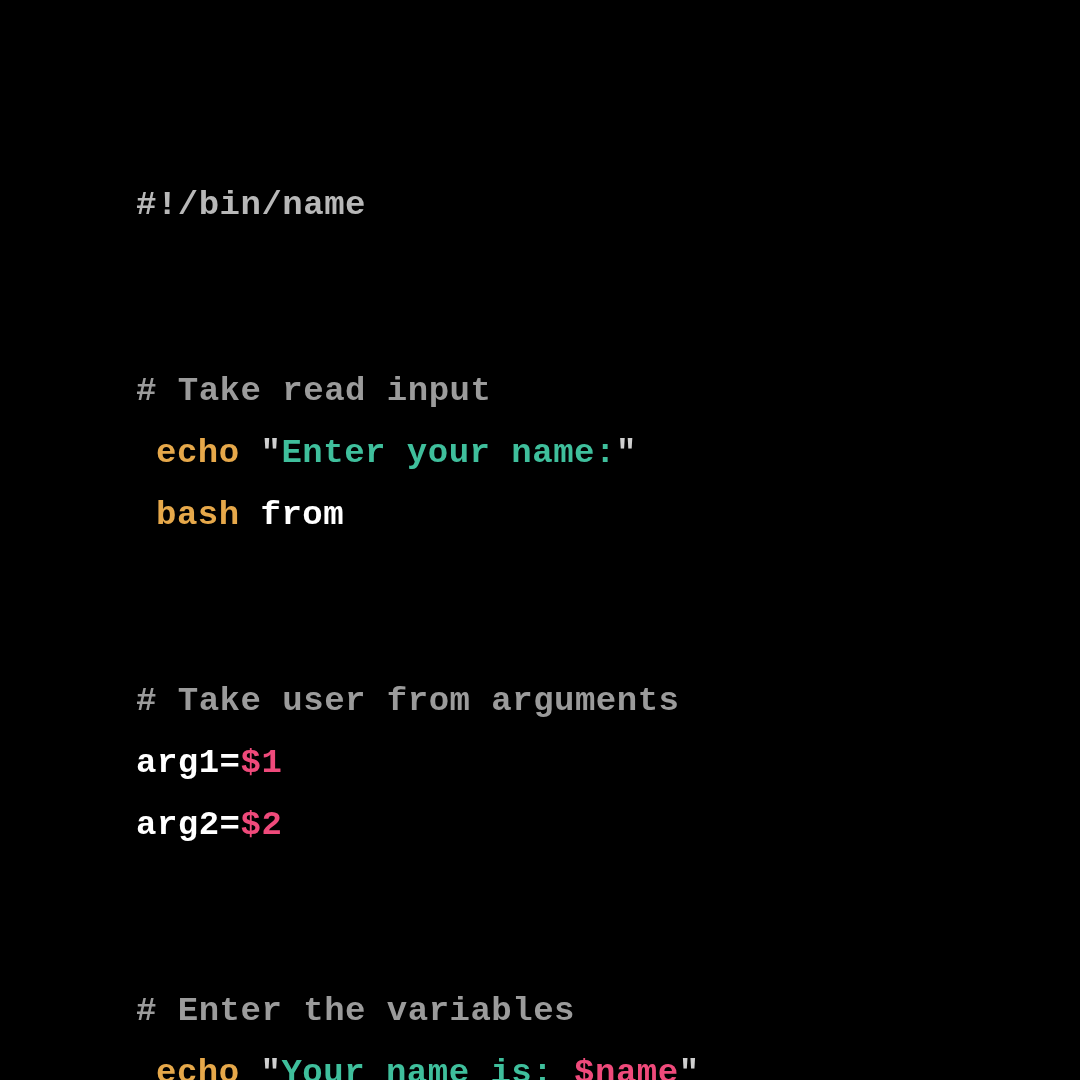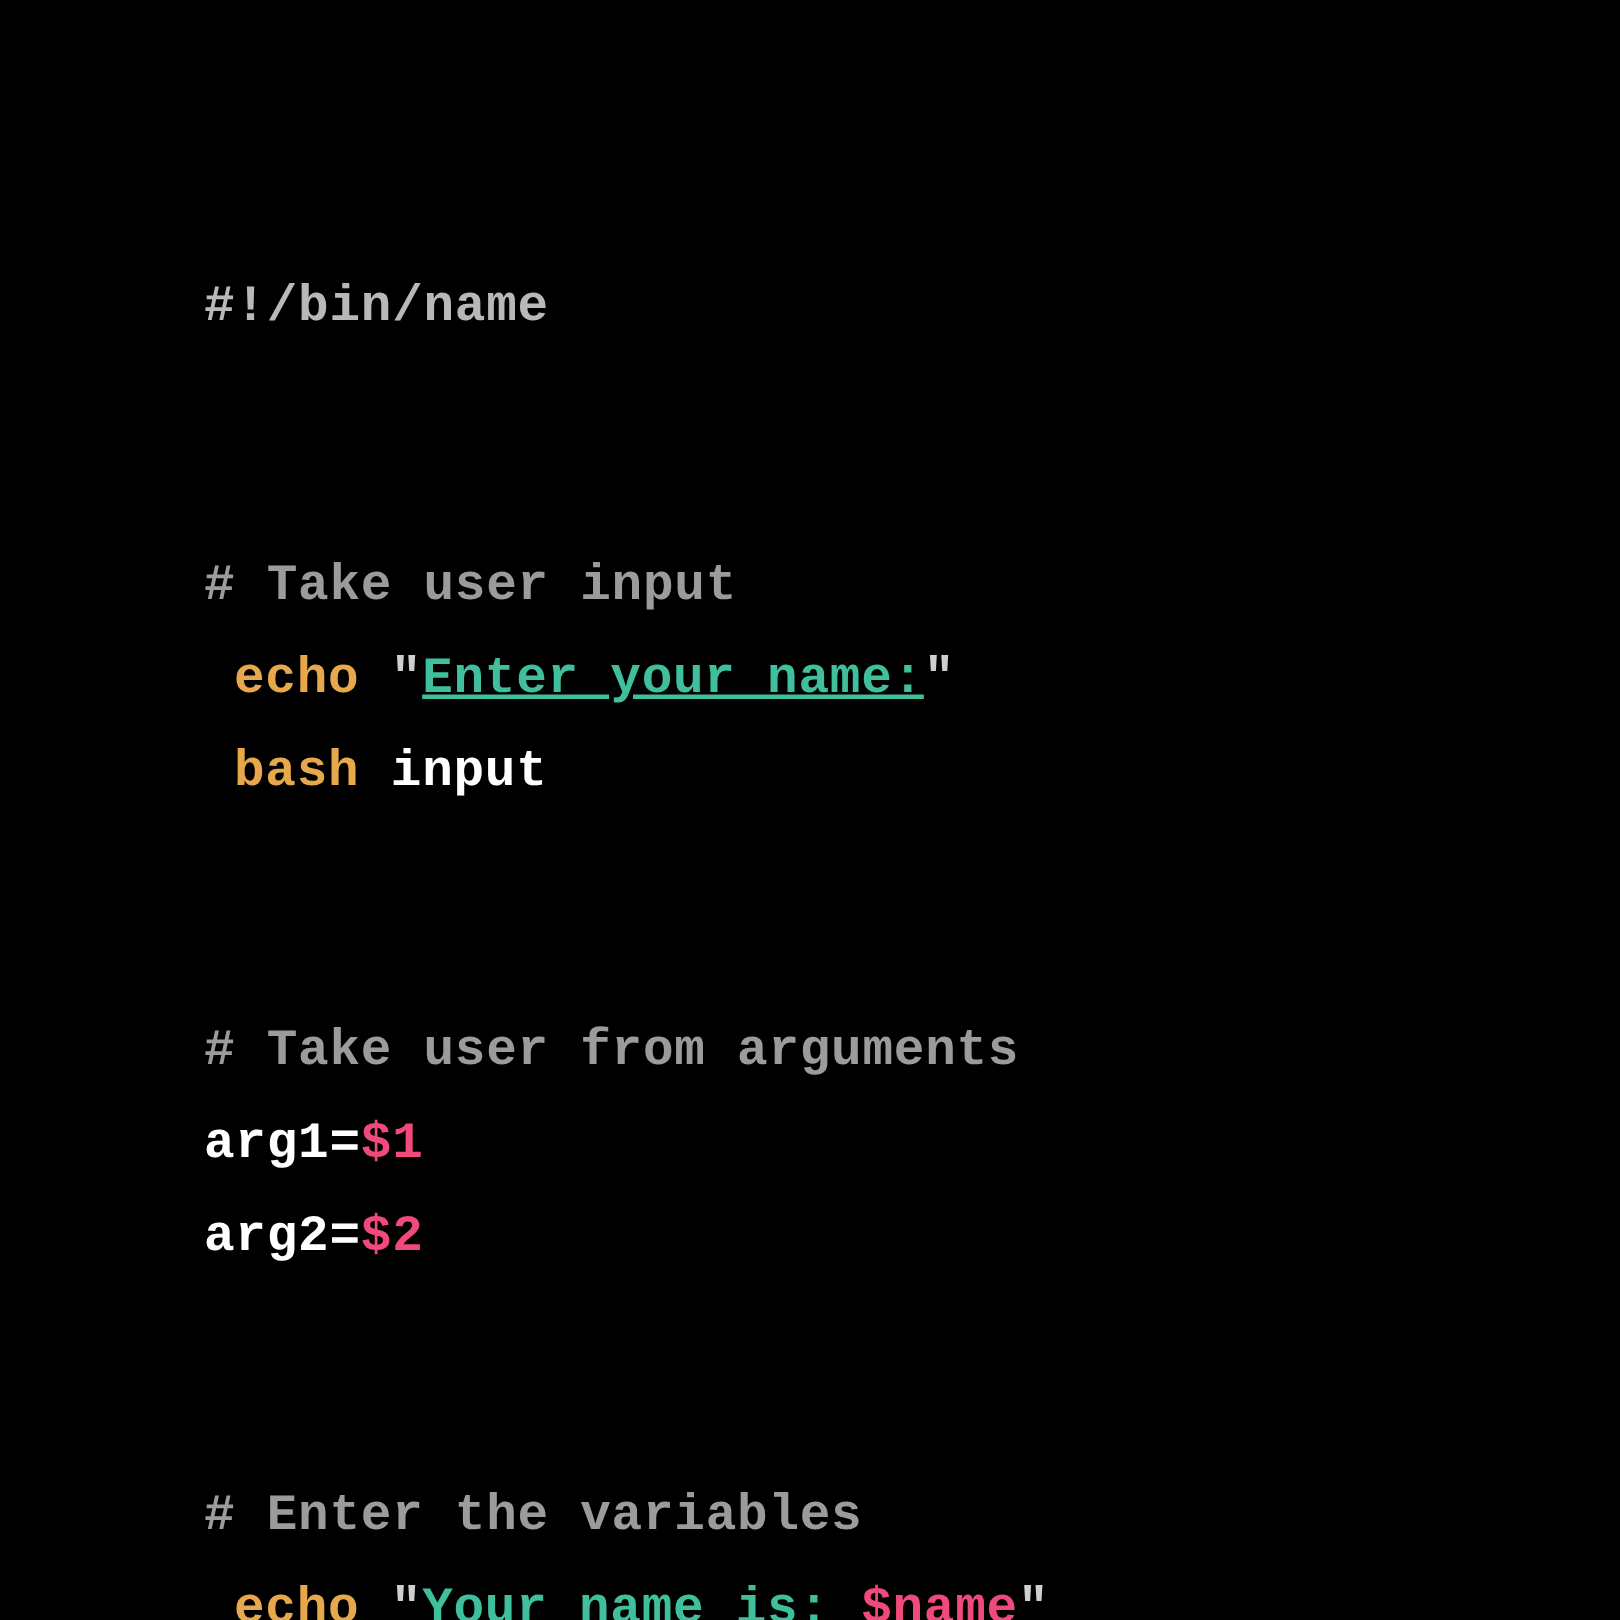--- a/index.html
+++ b/index.html
@@ -15,36 +15,36 @@
     font-size: 34px;
     font-weight: bold;
     line-height: 62px;
     white-space: pre;
     padding-top: 112px;
     padding-left: 136px;
     letter-spacing: 0.5px;
   }
   .comment { color: #9b9b9b; }
   .keyword { color: #e6a84a; margin-left: 20px; }    
-  .string  { color: #3fbf9c; text-decoration: underline; }    
+  .string  { color: #3fbf9c; }    
   .var     { color: #ef4a7b; }    
   .plain   { color: #ffffff; }    
   .shebang { color: #b8b8b8; }
   .quote   { color: #cfcfcf; }    
 </style>
 </head>
 <body>
 
 <div class="code-block">
 <span class="shebang">#!/bin/name</span>
 
 
-<span class="comment"># Take user input</span>
+<span class="comment"># Take read input</span>
 <span class="keyword">echo</span> <span class="quote">"</span><span class="string">Enter your name:</span><span class="quote">"</span>
-<span class="keyword">bash</span><span class="plain"> input</span>
+<span class="keyword">bash</span><span class="plain"> from</span>
 
 
 <span class="comment"># Take user from arguments</span>
 <span class="plain">arg1=</span><span class="var">$1</span>
 <span class="plain">arg2=</span><span class="var">$2</span>
 
 
 <span class="comment"># Enter the variables</span>
 <span class="keyword">echo</span> <span class="quote">"</span><span class="string">Your name is: </span><span class="var">$name</span><span class="quote">"</span>
  

